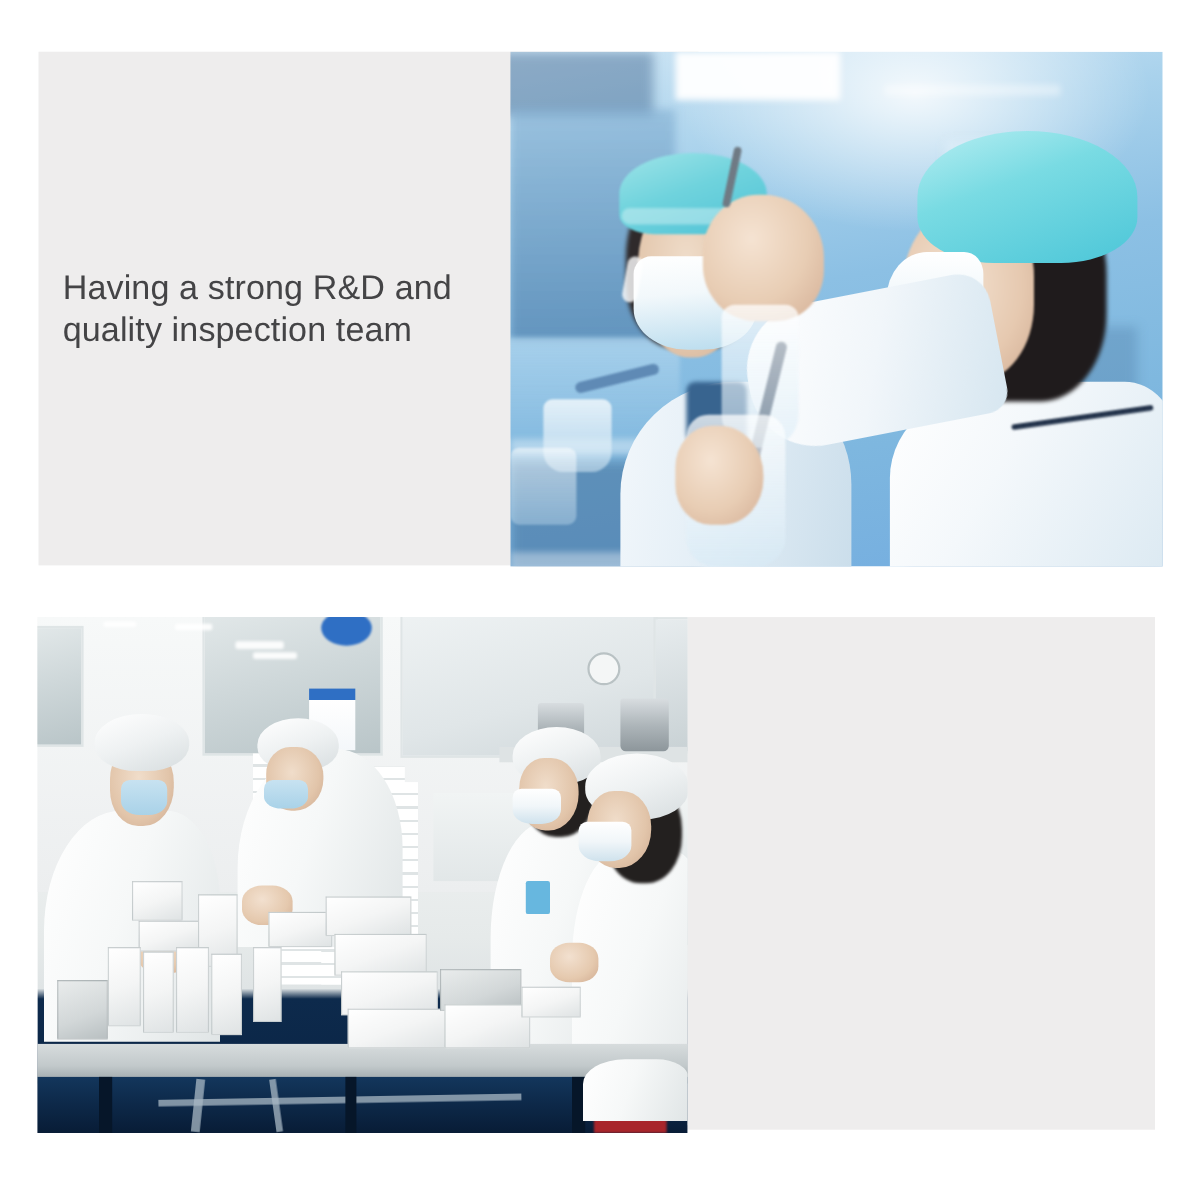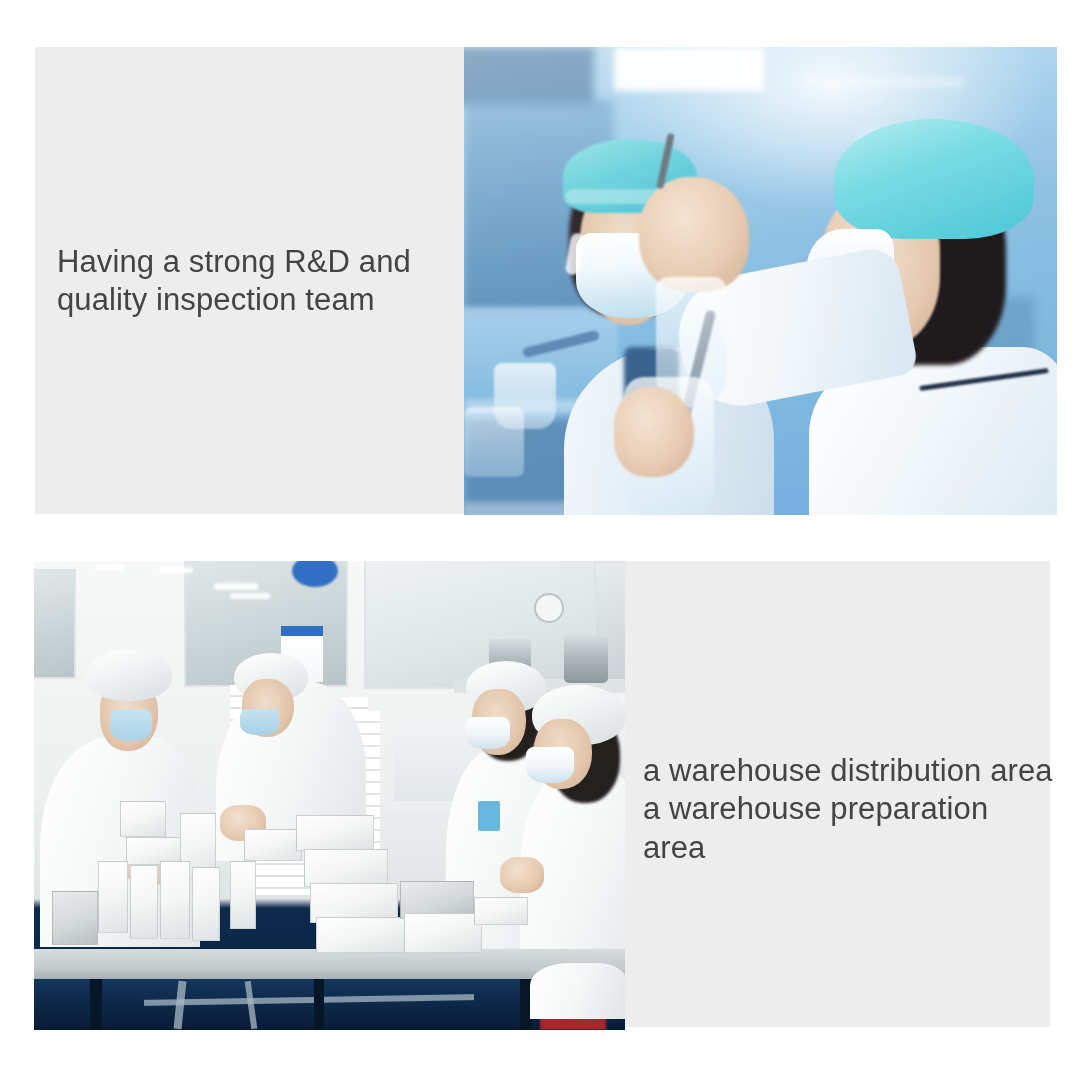--- a/index.html
+++ b/index.html
@@ -484,16 +484,14 @@
     <div class="wh-rail" style="left:110px; top:436px; width:330px; height:6px; transform:rotate(-1deg);"></div>
     <div class="wh-rail" style="left:142px; top:420px; width:8px; height:48px; transform:rotate(6deg);"></div>
     <div class="wh-rail" style="left:214px; top:420px; width:6px; height:48px; transform:rotate(-8deg);"></div>
     <div class="wh-leg" style="left:56px; top:418px; width:12px; height:51px;"></div>
     <div class="wh-leg" style="left:280px; top:418px; width:10px; height:51px;"></div>
     <div class="wh-leg" style="left:486px; top:418px; width:12px; height:51px;"></div>
     <div class="accent-red" style="left:506px; top:430px; width:66px; height:39px;"></div>
     <div class="wkr-coat" style="left:496px; top:402px; width:96px; height:56px; border-radius:40% 30% 0 0;"></div>
   </div>
 
-  <div class="caption" id="caption-bottom">a warehouse distribution area
-a warehouse preparation area</div>
 
 </div>
 
 </body></html>

